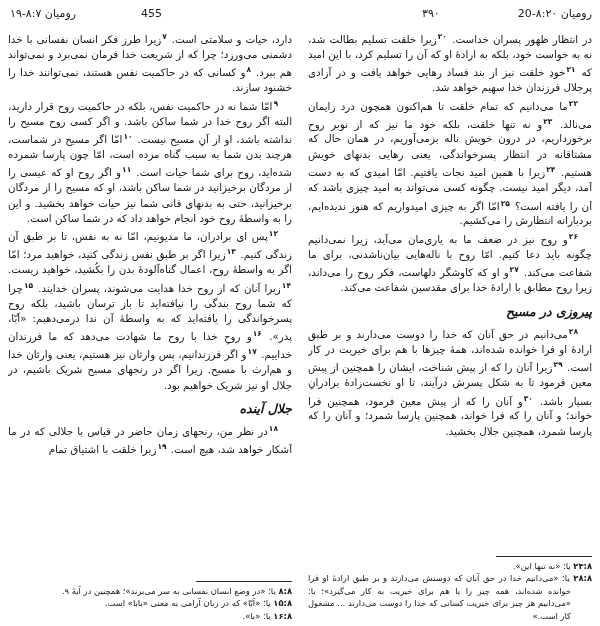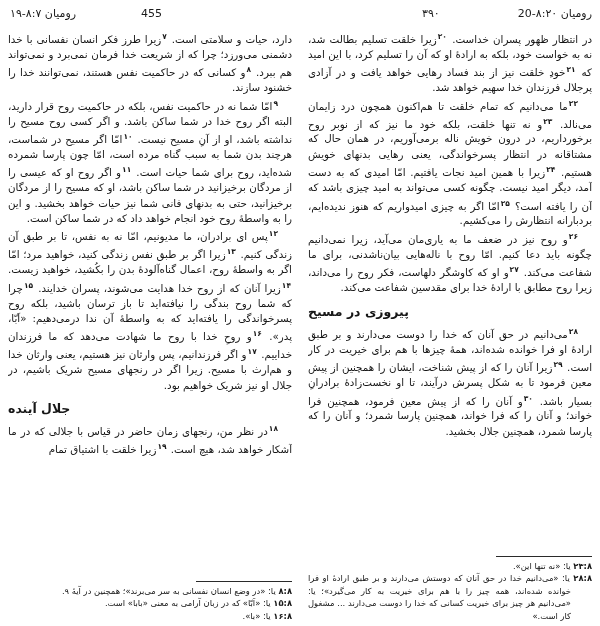--- a/index.html
+++ b/index.html
@@ -46,24 +46,25 @@
   p.para.no-indent { text-indent:0; }
 
   .verse-num {
     font-size:7.5px;
     vertical-align:3.5px;
     font-weight:bold;
     padding:0 1px;
   }
 
   .section-heading {
-    text-align:left;
+    text-align:right;
     font-weight:bold;
     font-size:12.5px;
     margin:8px 0 5px 0;
+    font-style:italic;
   }
 
   .footnotes {
     position:absolute;
     bottom:0; right:0; left:0;
     direction:rtl;
     font-size:8.4px;
     line-height:12.4px;
     text-align:justify;
     margin-top:44px;

